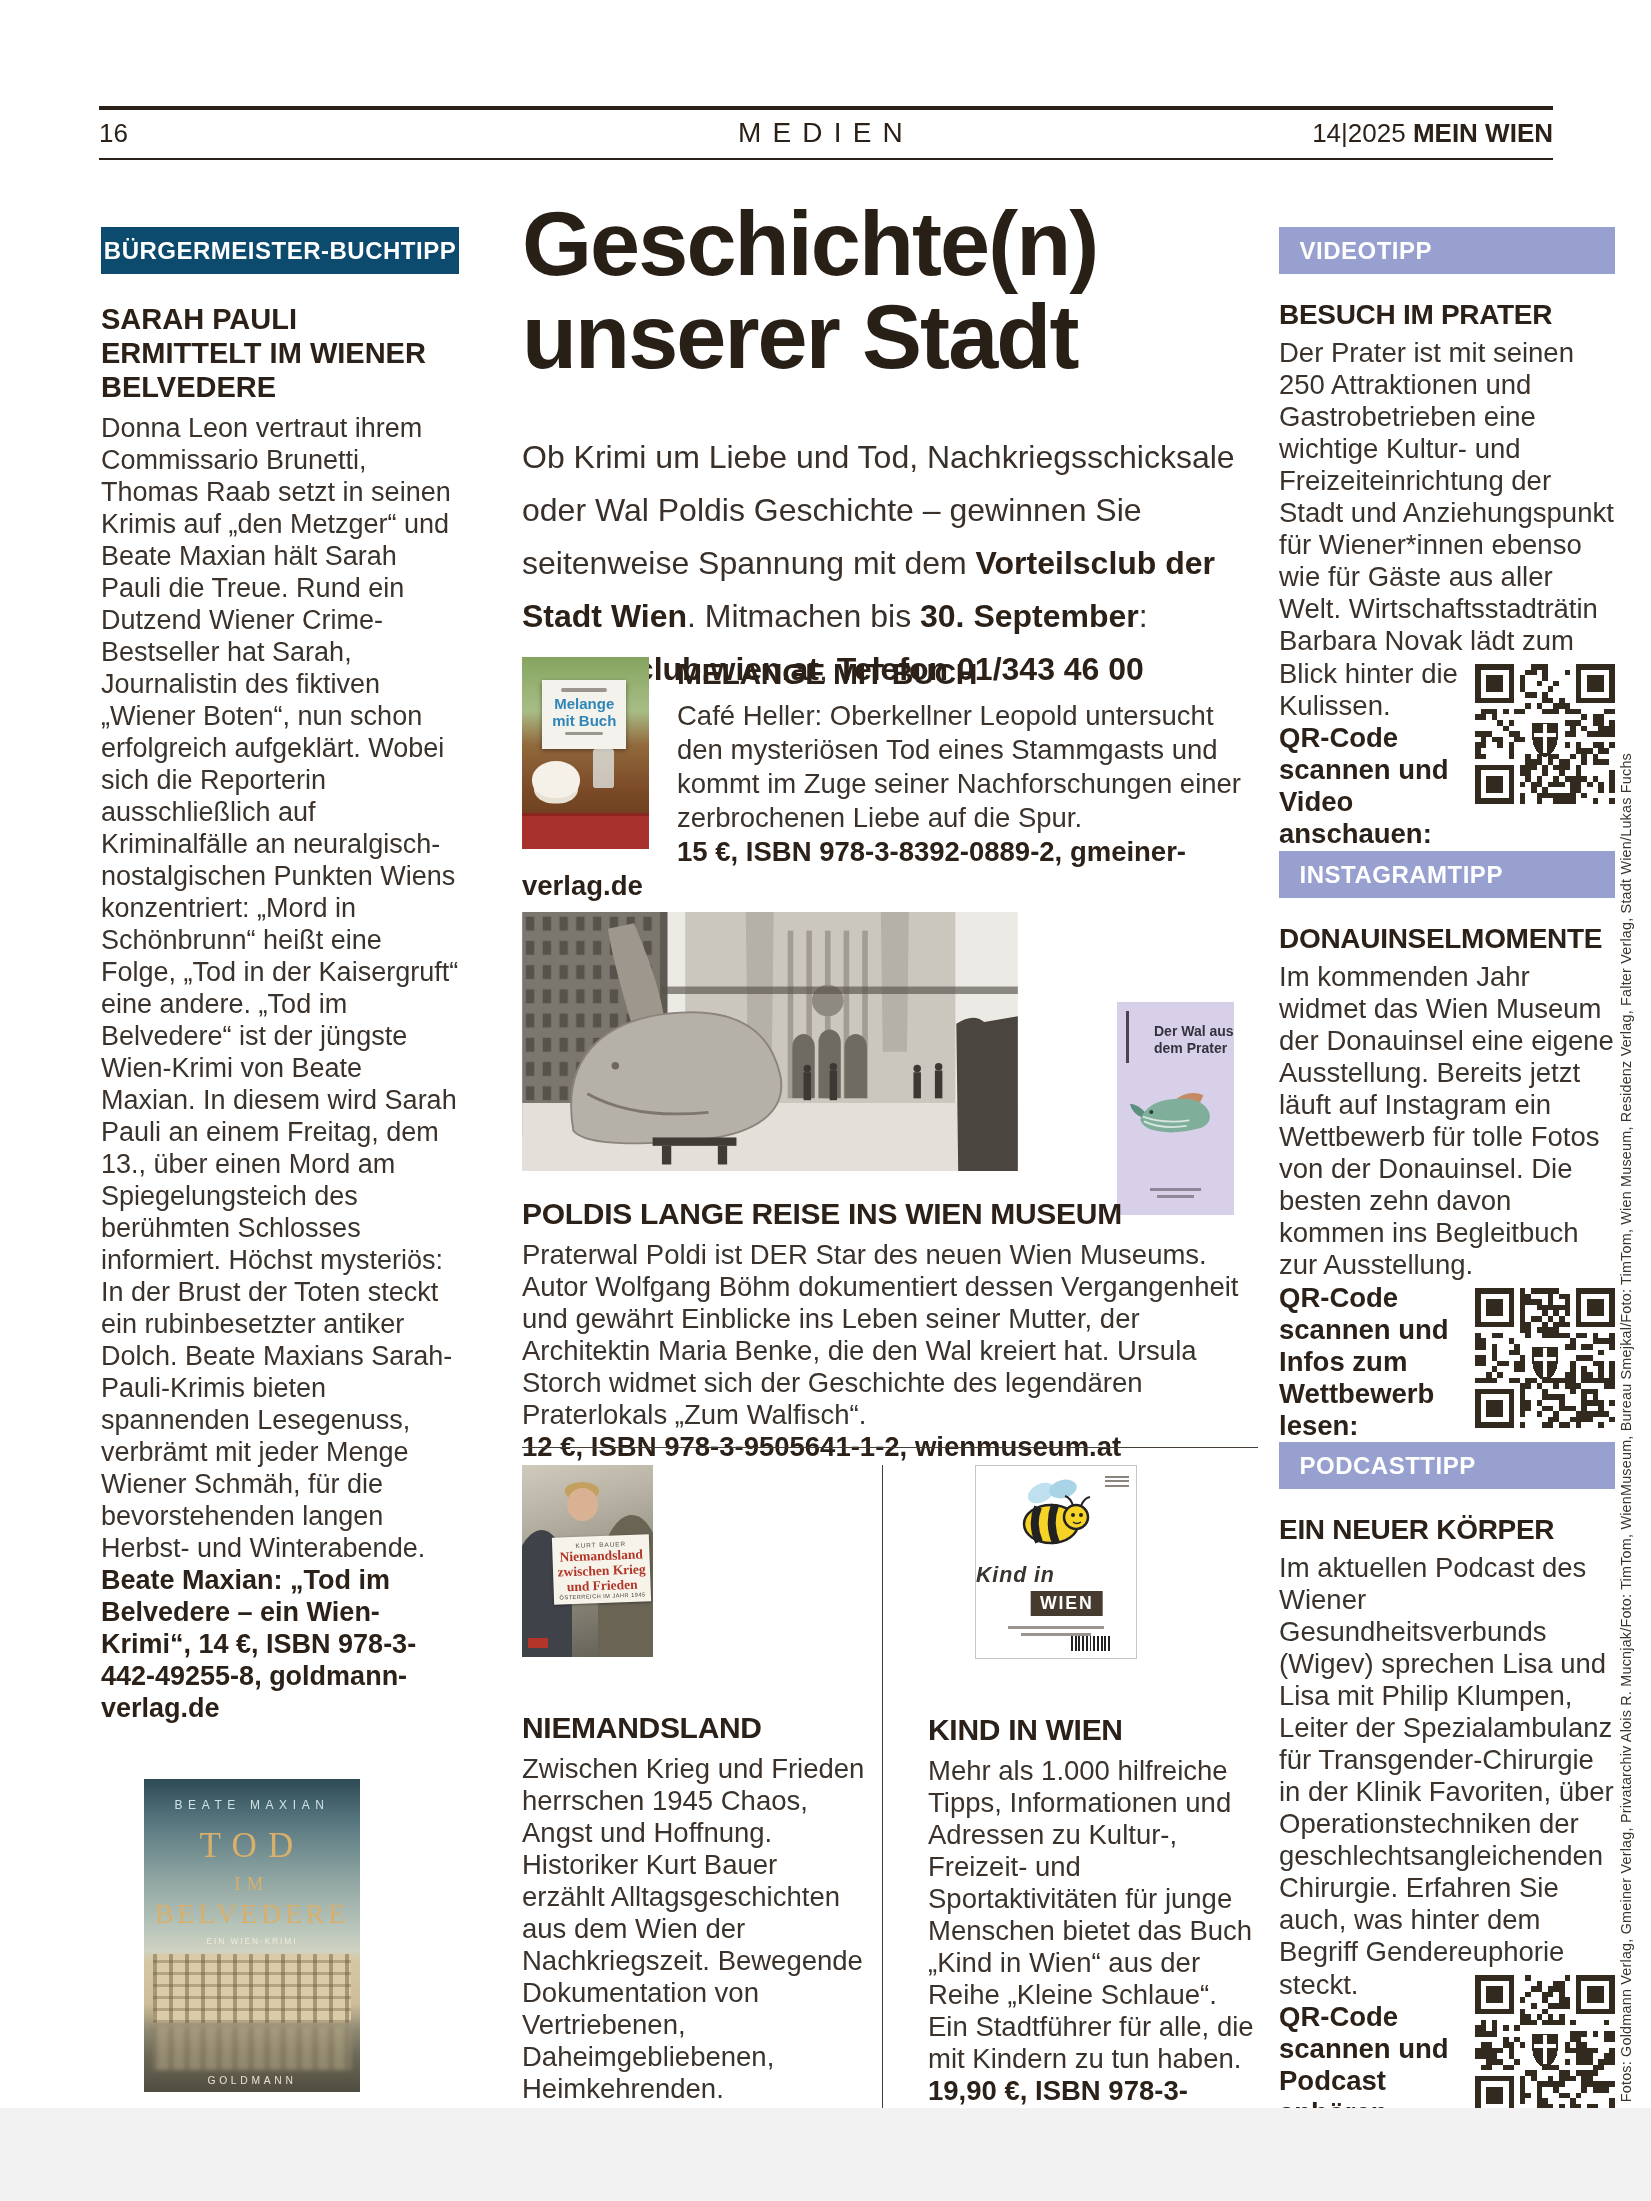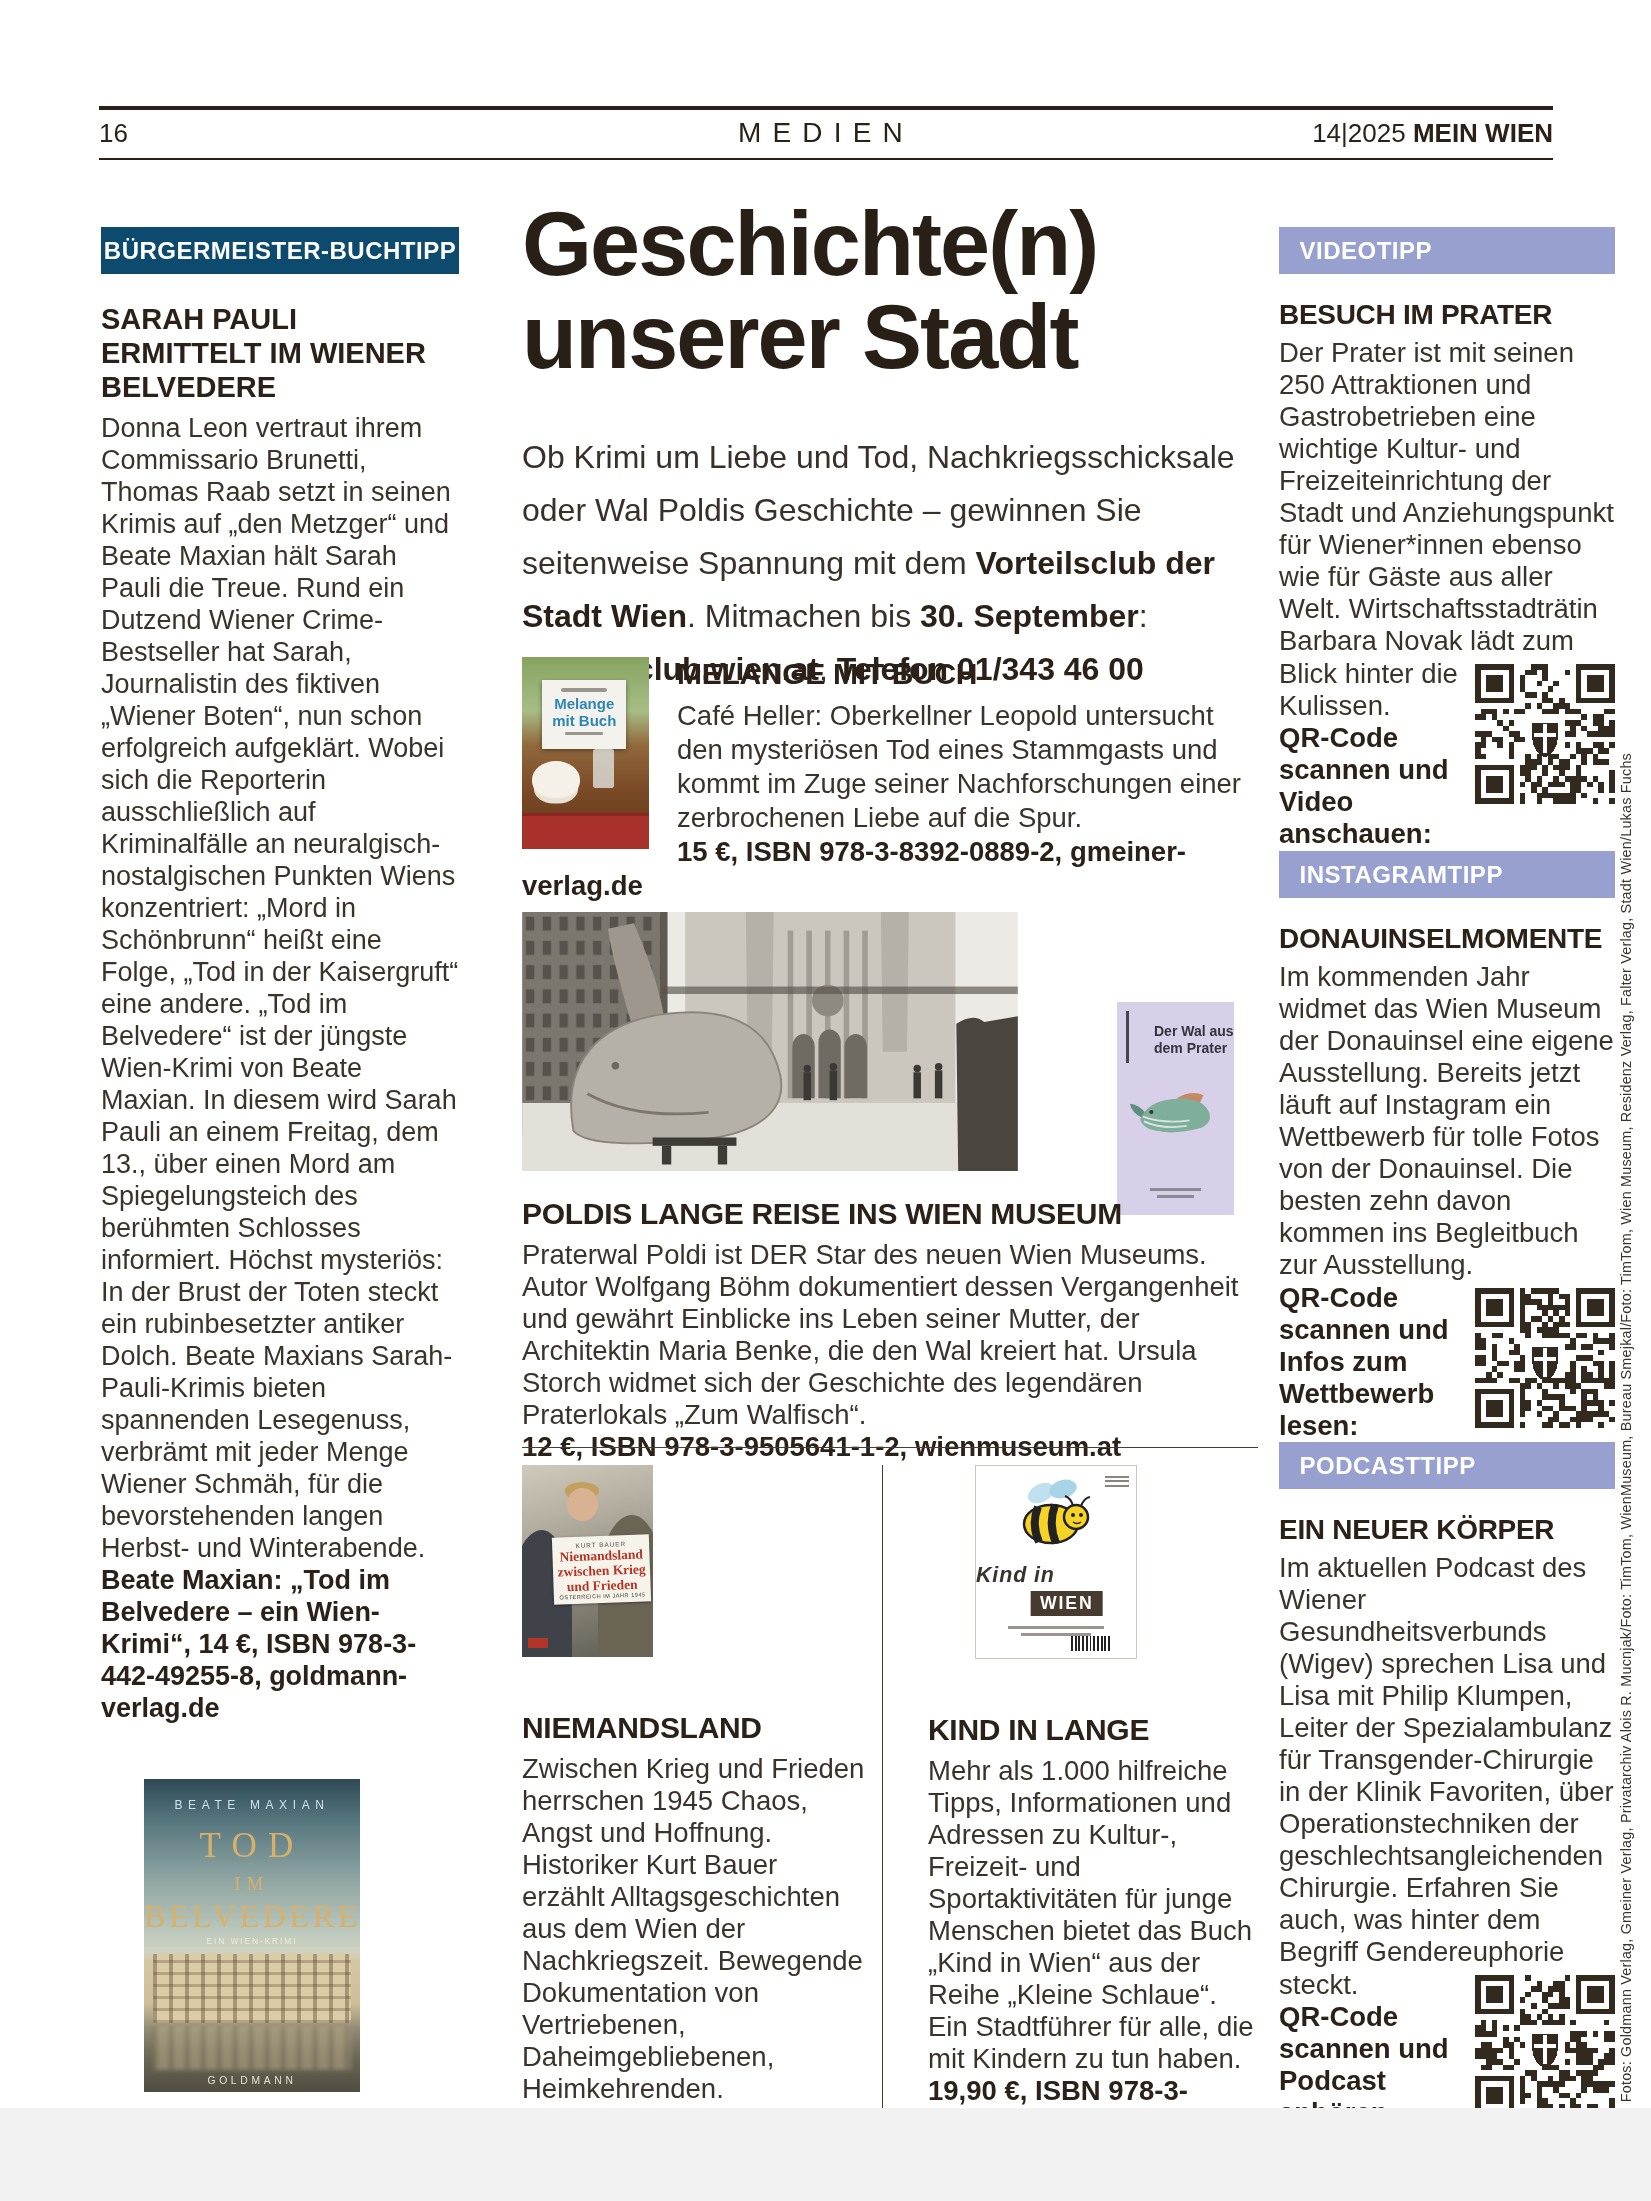--- a/index.html
+++ b/index.html
@@ -24,21 +24,21 @@
   .col-left h2{margin:28px 0 7.5px;font-size:29px;line-height:34px;color:#2b2118}
   .col-left p{font-size:27px;line-height:32px}
   .col-left .info{font-weight:bold;color:#2b2118}
   .cover-tod{position:absolute;left:43px;top:1552px;width:216px;height:313px;overflow:hidden;
      background:linear-gradient(180deg,#2e4a55 0%,#587880 14%,#8fa5a2 32%,#b9c6bb 48%,#cfd3c2 55%,
                 #d6c7a4 58%,#cdbd98 72%,#8f8a74 80%,#6e6a58 88%,#4f4c40 100%)}
   .cover-tod div{position:absolute;width:100%;text-align:center}
   .tod-author{top:6%;color:#cfe3e6;font-size:12px;letter-spacing:5.6px}
   .tod-t1{top:15%;font-family:"Liberation Serif",serif;color:#d8b06a;font-size:35px;letter-spacing:11.2px}
   .tod-t2{top:30%;font-family:"Liberation Serif",serif;color:#d8b06a;font-size:18.6px;letter-spacing:6.5px}
-  .tod-t3{top:38%;font-family:"Liberation Serif",serif;color:#d8b06a;font-size:32px;letter-spacing:3.7px}
+  .tod-t3{top:38%;font-family:"Liberation Serif",serif;color:#d8b06a;font-size:28px;letter-spacing:3.7px}
   .tod-sub{top:50%;font-size:8.4px;color:#f0ead8;letter-spacing:1.9px}
   .tod-palace{top:56%;left:4% !important;width:92% !important;height:22%;background:#dbcba6;
      background-image:repeating-linear-gradient(90deg,rgba(90,70,45,.40) 0 3.7px,transparent 3.7px 16px),
                       repeating-linear-gradient(0deg,rgba(90,70,45,.30) 0 2.8px,transparent 2.8px 12px)}
   .tod-reflect{top:79%;left:4% !important;width:92% !important;height:14%;background:#b7a887;opacity:.55;
      background-image:repeating-linear-gradient(90deg,rgba(60,50,35,.4) 0 3.7px,transparent 3.7px 16px);
      filter:blur(1.9px)}
   .tod-pub{bottom:2%;color:#e8e2cf;font-size:10.3px;letter-spacing:3.7px}
   
   .col-center{position:absolute;left:522px;top:0;width:738px;height:2202px}
@@ -273,21 +273,21 @@
               <circle cx="78" cy="38" r="2" fill="#222"></circle>
             <path d="M70 45 q4 3 8 0" stroke="#222" stroke-width="1.5" fill="none"></path>
             <path d="M70 29 q-2 -8 -8 -10 M78 29 q3 -8 9 -9" stroke="#222" stroke-width="2" fill="none"></path>
           </svg>
           <div class="kind-t1">Kind in</div>
           <div class="kind-t2">WIEN</div>
           <div class="kind-l1"></div>
           <div class="kind-l2"></div>
           <div class="kind-bc"></div>
         </div>
-        <h3 class="sec">KIND IN LANGE</h3>
+        <h3 class="sec">KIND IN WIEN</h3>
         <p>Mehr als 1.000 hilfreiche Tipps, Informationen und Adressen zu Kultur-, Freizeit- und Sportaktivitäten für junge Menschen bietet das Buch „Kind in Wien“ aus der Reihe „Kleine Schlaue“. Ein Stadtführer für alle, die mit Kindern zu tun haben.</p>
         <p class="bold">19,90 €, ISBN 978-3-99166-023-1, shop.falter.at</p>
       </div>
     </div>
   </div>
 
   <div class="col-right">
 
     <div class="tip" style="top:227px">
       <div class="badge blue">VIDEOTIPP</div>

